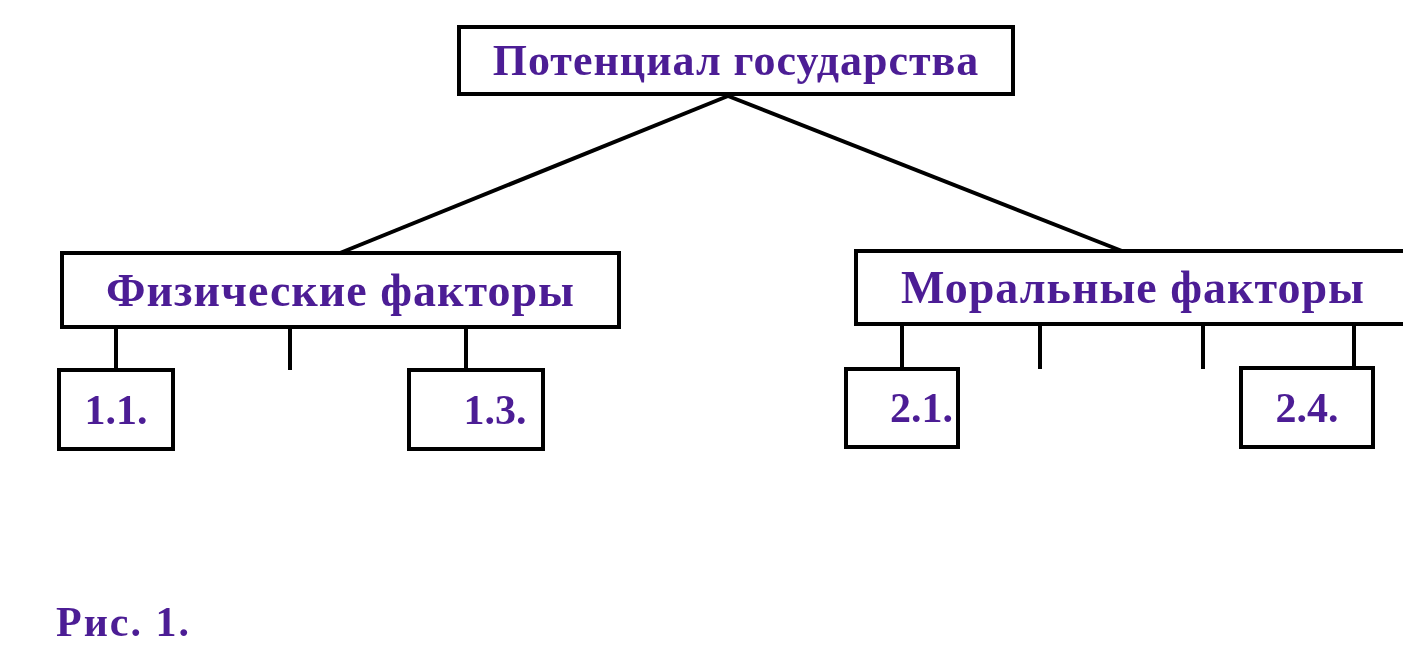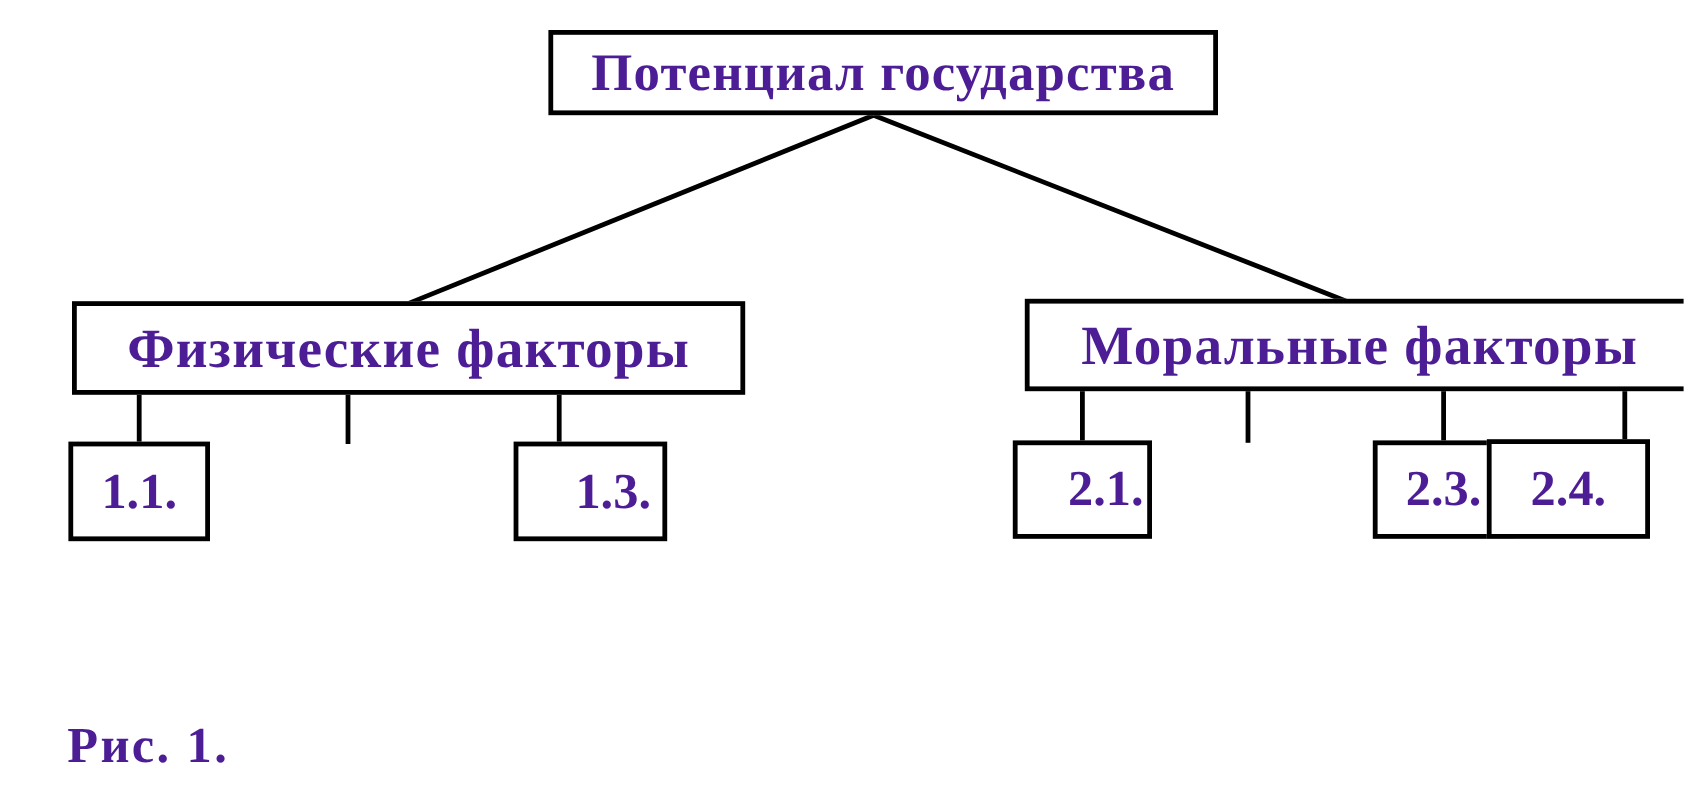--- a/index.html
+++ b/index.html
@@ -51,21 +51,21 @@
     left: 822px; top: 249px;
     width: 558px; height: 77px;
     font-size: 46px;
   }
   .leaf {
     font-size: 42px;
     letter-spacing: 0;
   }
   .leaf-0-0 { left: 25px;   top: 368px; width: 118px; height: 83px; }
   .leaf-0-1 { left: 198px;  top: 368px; width: 119px; height: 83px; }
-  .leaf-0-2 { left: 396px;  top: 368px; width: 128px; height: 83px; padding-left: 38px; }
+  .leaf-0-2 { left: 375px;  top: 368px; width: 138px; height: 83px; padding-left: 38px; }
   .leaf-1-0 { left: 812px;  top: 367px; width: 116px; height: 82px; padding-left: 39px; }
   .leaf-1-1 { left: 952px;  top: 367px; width: 113px; height: 82px; }
   .leaf-1-2 { left: 1112px; top: 367px; width: 118px; height: 82px; }
   .leaf-1-3 { left: 1207px; top: 366px; width: 136px; height: 83px; }
   .caption {
     position: absolute;
     left: 0;
     top: 598px;
     width: 1403px;
     text-align: left;
@@ -109,22 +109,19 @@
   <div class="box leaf leaf-0-0">
     <span>1.1.</span>
   </div>
   <div class="box leaf leaf-0-2">
     <span>1.3.</span>
   </div>
 
   <div class="box leaf leaf-1-0">
     <span>2.1.</span>
   </div>
-  <div class="box leaf leaf-1-2">
-    <span>2.3.</span>
-  </div>
   <div class="box leaf leaf-1-3">
     <span>2.4.</span>
   </div>
 
   <div class="caption">Рис. 1.</div>
 
 </div>
 
 </body></html>

